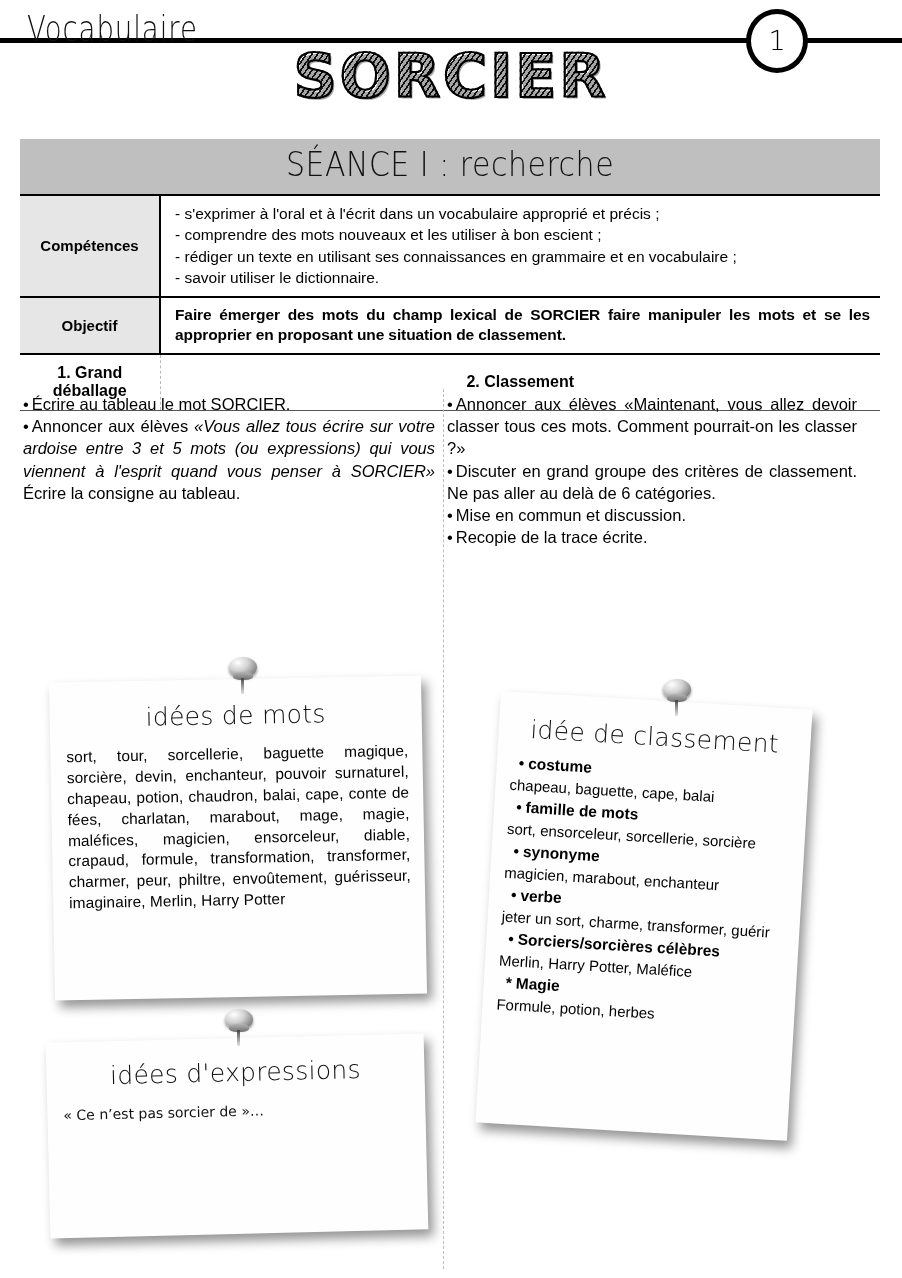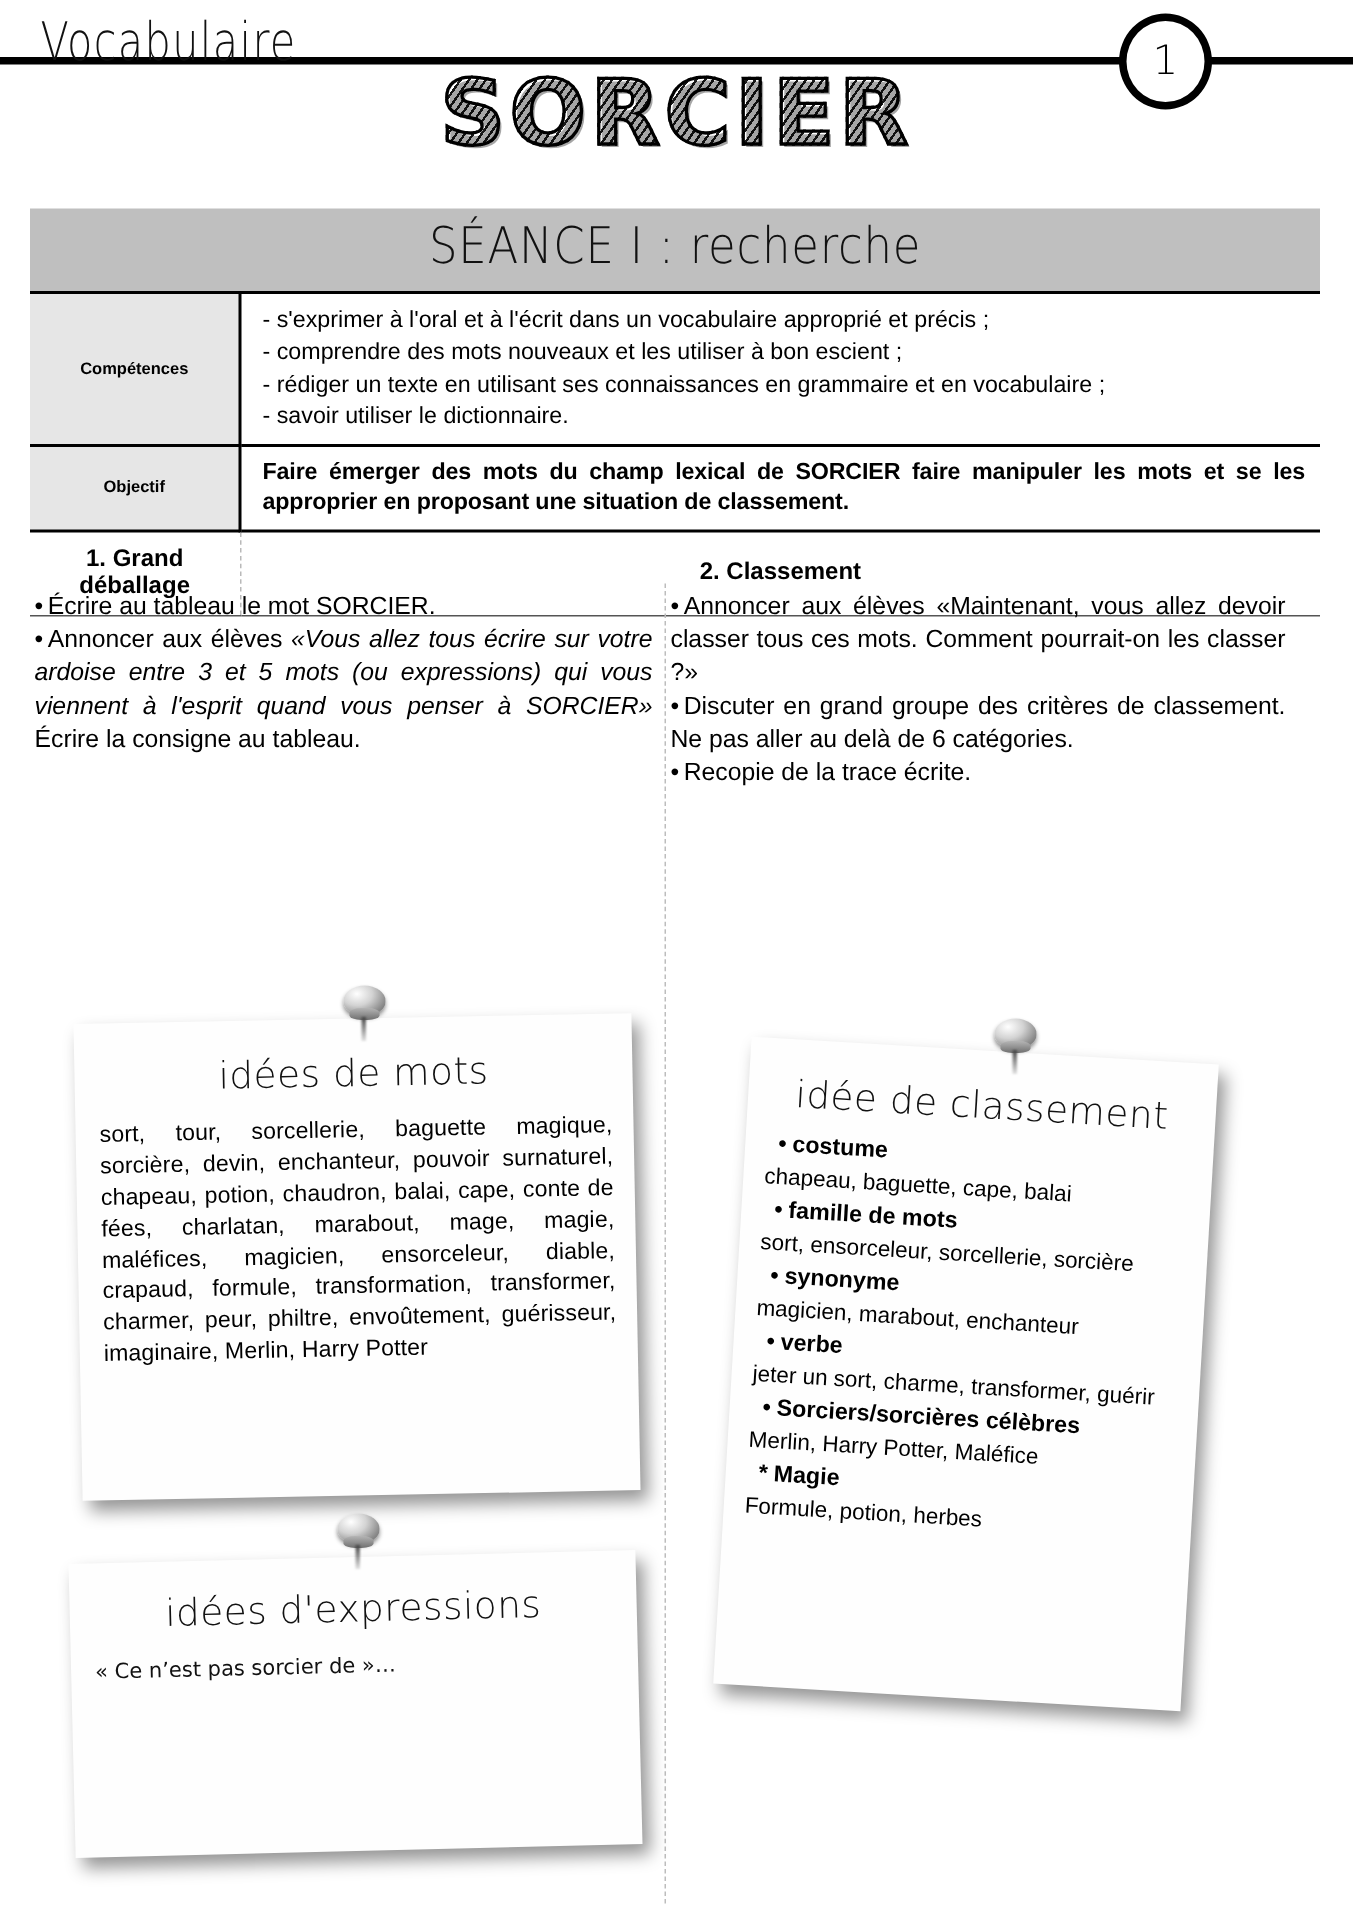--- a/index.html
+++ b/index.html
@@ -112,21 +112,21 @@
     color: #111;
     transform: scaleY(1.12);
     display: inline-block;
   }
 
   .label-cell {
     background: #e6e6e6;
     width: 140px;
     text-align: center;
     font-weight: bold;
-    font-size: 11px;
+    font-size: 15px;
     padding: 6px 4px;
     border-right: 2px solid #000;
   }
   .content-cell {
     padding: 7px 10px 7px 14px;
     font-size: 15.5px;
     line-height: 1.38;
   }
   .content-cell.objective {
     font-weight: bold;
@@ -325,20 +325,23 @@
   </div>
 
   <div class="col" id="col-right">
     <p>
       <span class="bullet">•</span><span>Annoncer aux élèves «Maintenant, vous allez devoir classer tous ces mots. Comment pourrait-on les classer ?»</span>
     </p>
     <p>
       <span class="bullet">•</span><span>Discuter en grand groupe des critères de classement. Ne pas aller au delà de 6 catégories.</span>
     </p>
     <p>
+      <span class="bullet">•</span><span>Mise en commun et discussion.</span>
+    </p>
+    <p>
       <span class="bullet">•</span><span>Recopie de la trace écrite.</span>
     </p>
   </div>
 </div>
 
 <div class="note-card" id="card-mots">
   <div class="note-title">idées de mots</div>
   <div class="note-body">sort, tour, sorcellerie, baguette magique, sorcière, devin, enchanteur, pouvoir surnaturel, chapeau, potion, chaudron, balai, cape, conte de fées, charlatan, marabout, mage, magie, maléfices, magicien, ensorceleur, diable, crapaud, formule, transformation, transformer, charmer, peur, philtre, envoûtement, guérisseur, imaginaire, Merlin, Harry Potter</div>
 </div>
 <div class="pushpin" style="left:226px; top:657px;">

